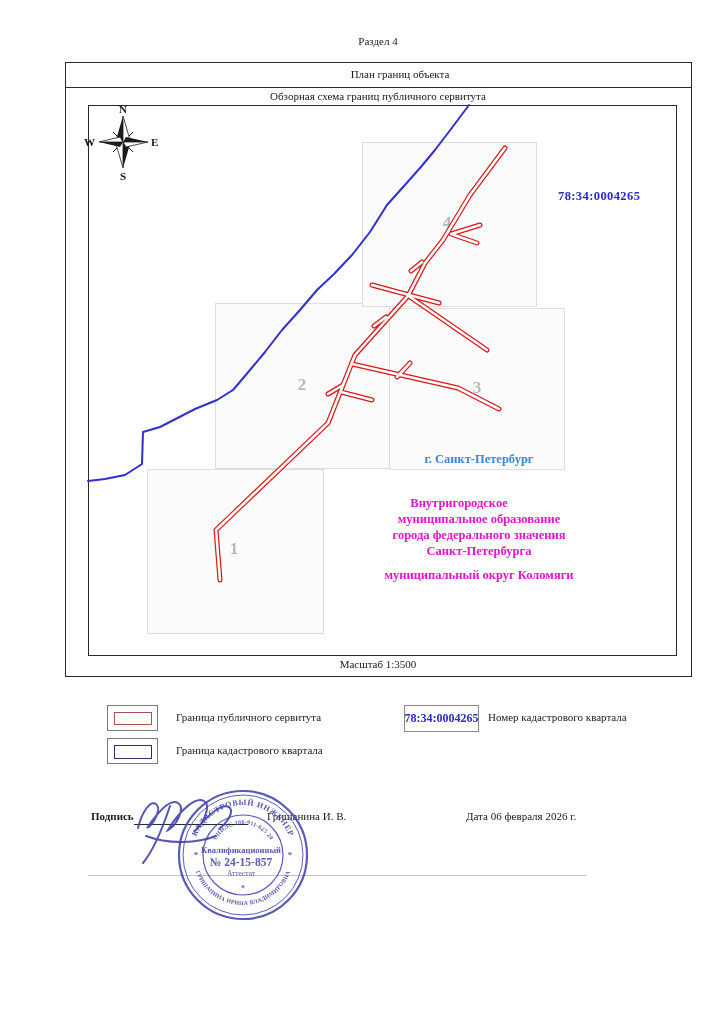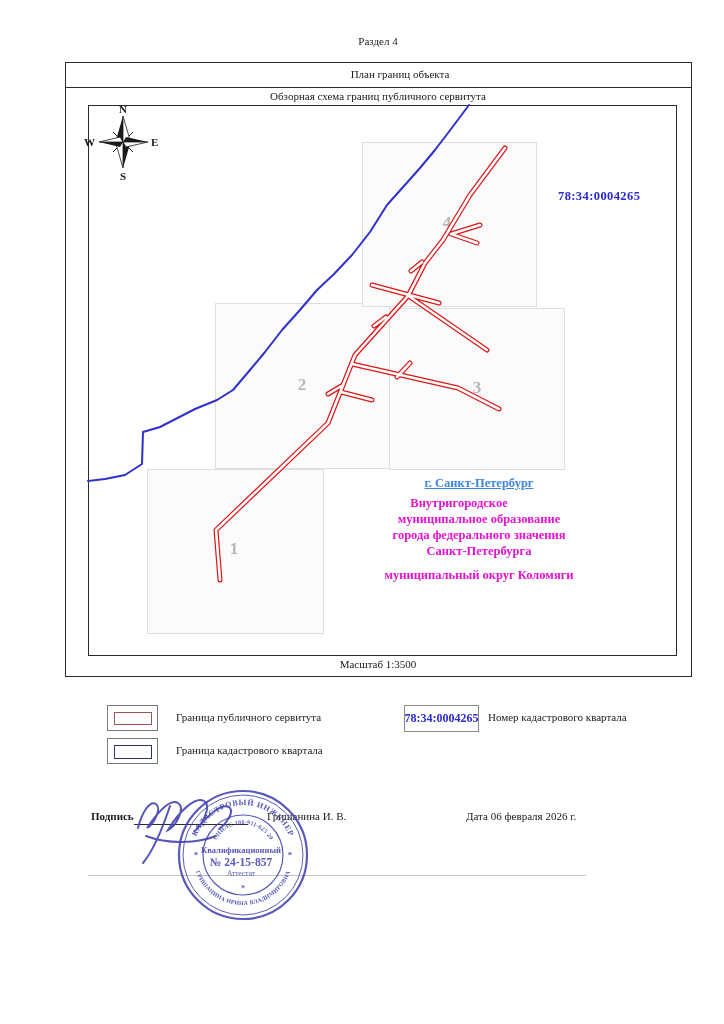--- a/index.html
+++ b/index.html
@@ -46,21 +46,21 @@
   <div class="abs qrect" style="left:389px;top:308px;width:174px;height:160px;"></div>
   <div class="abs qrect" style="left:362px;top:142px;width:173px;height:163px;"></div>
 
   <div class="abs qlabel ctr" style="left:234px;top:539px;">1</div>
   <div class="abs qlabel ctr" style="left:302px;top:375px;">2</div>
   <div class="abs qlabel ctr" style="left:477px;top:378px;">3</div>
   <div class="abs qlabel ctr" style="left:447px;top:213px;">4</div>
 
   <div class="abs cadnum-map" style="left:558px;top:189px;">78:34:0004265</div>
 
-  <div class="abs city-line blue ctr" style="left:479px;top:476px;text-decoration:underline;">г. Санкт-Петербург</div>
+  <div class="abs city-line blue ctr" style="left:479px;top:452px;">г. Санкт-Петербург</div>
   <div class="abs city-line ctr" style="left:459px;top:496px;">Внутригородское</div>
   <div class="abs city-line ctr" style="left:479px;top:512px;">муниципальное образование</div>
   <div class="abs city-line ctr" style="left:479px;top:528px;">города федерального значения</div>
   <div class="abs city-line ctr" style="left:479px;top:544px;">Санкт-Петербурга</div>
   <div class="abs city-line ctr" style="left:479px;top:560px;margin-top:8px;">муниципальный округ Коломяги</div>
 
   <div class="abs t ctr" style="left:378px;top:658px;">Масштаб 1:3500</div>
 
 
   <div class="abs legend-outer" style="left:107px;top:705px;">

